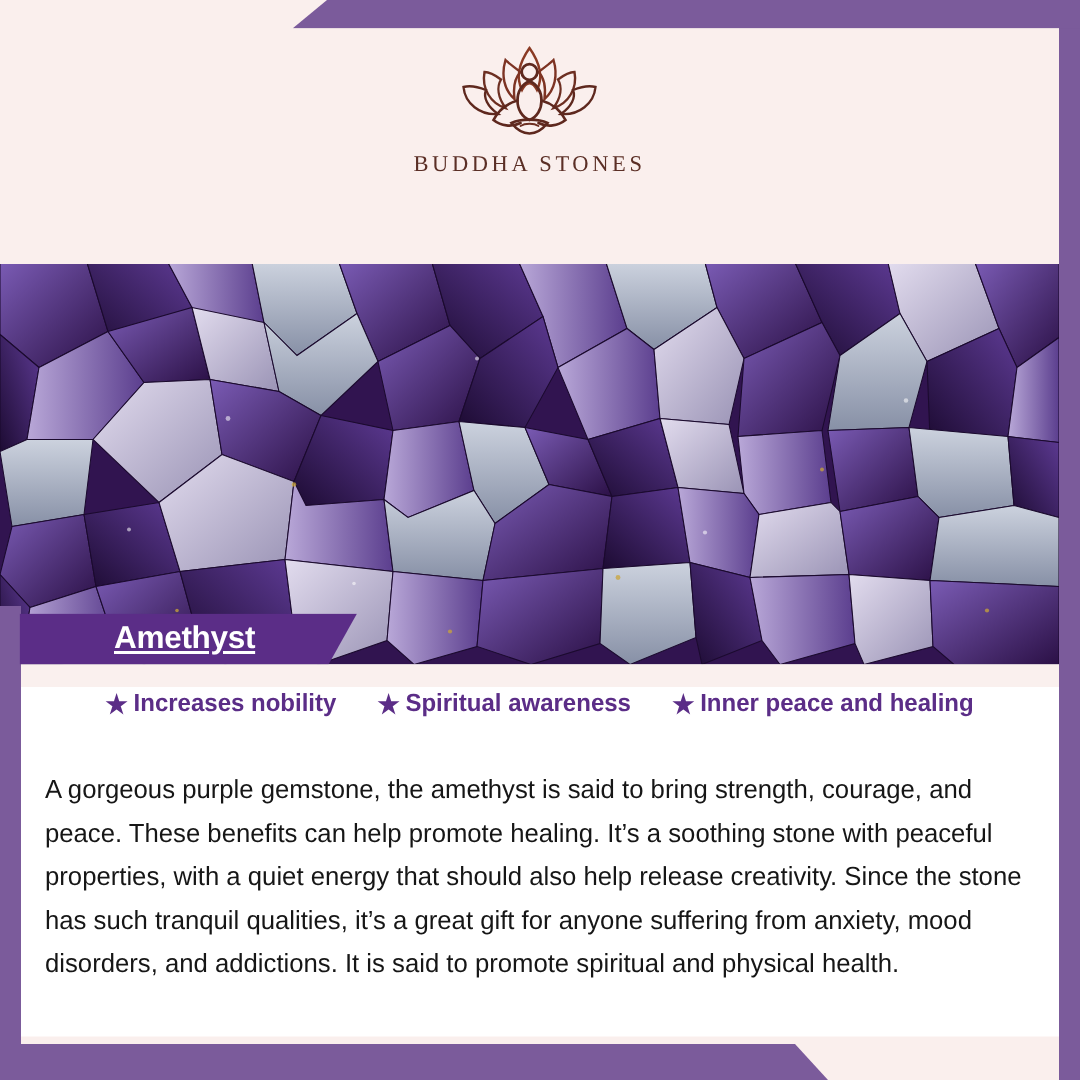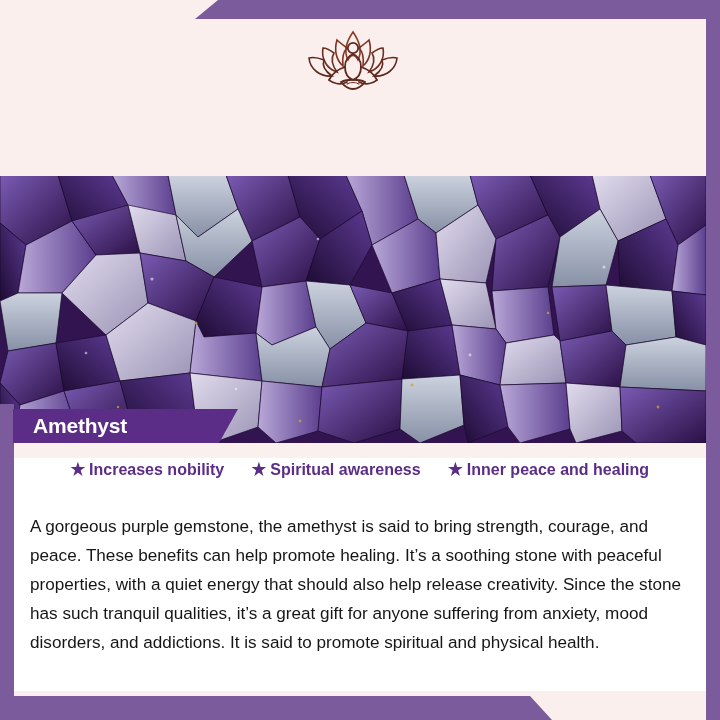--- a/index.html
+++ b/index.html
@@ -80,24 +80,25 @@
   
   .name-banner{
     position:absolute; left:13px; top:409px;
     width:225px; height:34px;
     background:#5b2d87;
     clip-path:polygon(0 0, 100% 0, 206px 100%, 0 100%);
     display:flex; align-items:center;
     z-index:5;
   }
   .name-banner span{
-    margin-left:20px;
+    margin-left:63px;
     color:#ffffff; font-size:21px; font-weight:bold;
     font-family:"Liberation Sans", sans-serif;
     letter-spacing:-0.2px;
+    text-decoration:underline;
   }
 
   
   .panel{
     position:absolute; left:14px; top:443px;
     width:692px; height:248px;
     background:#ffffff;
     z-index:2;
   }
   .panel-tint{
@@ -150,20 +151,21 @@
             <path d="M104 32 C103 43 93 51 81 50 C88 45 91 39 89 34 C94 32 100 31 104 32 Z" stroke="#5e281e"></path>
             <circle cx="60" cy="22" r="5.2" stroke="#5e281e" stroke-width="1.8"></circle>
             <path d="M60 28 C55 30 52 35 52 41 C52 47 55 52 60 54 C65 52 68 47 68 41 C68 35 65 30 60 28 Z" stroke="#5e281e" stroke-width="1.8"></path>
             <path d="M52 41 C45 43 39 48 36 54 C41 58 48 59 54 56" stroke="#5e281e" stroke-width="1.8"></path>
             <path d="M68 41 C75 43 81 48 84 54 C79 58 72 59 66 56" stroke="#5e281e" stroke-width="1.8"></path>
             <path d="M48 56 C52 61 56 63 60 63 C64 63 68 61 72 56 C66 53 54 53 48 56 Z" stroke="#5e281e" stroke-width="1.8"></path>
             <path d="M54 58 C57 56 63 56 66 58" stroke="#6d2f22" stroke-width="1.2"></path>
           </g>
         </svg>
       </span>
+      <div class="logo-text">BUDDHA STONES</div>
     </div>
 
   </div>
 
   <div class="photo">
     <svg viewBox="0 0 706 268" preserveAspectRatio="none" xmlns="http://www.w3.org/2000/svg">
       <defs>
         <linearGradient id="gA" x1="0" y1="0" x2="1" y2="1">
           <stop offset="0" stop-color="#7a5bb4"></stop>
             <stop offset="1" stop-color="#2b1046"></stop>

